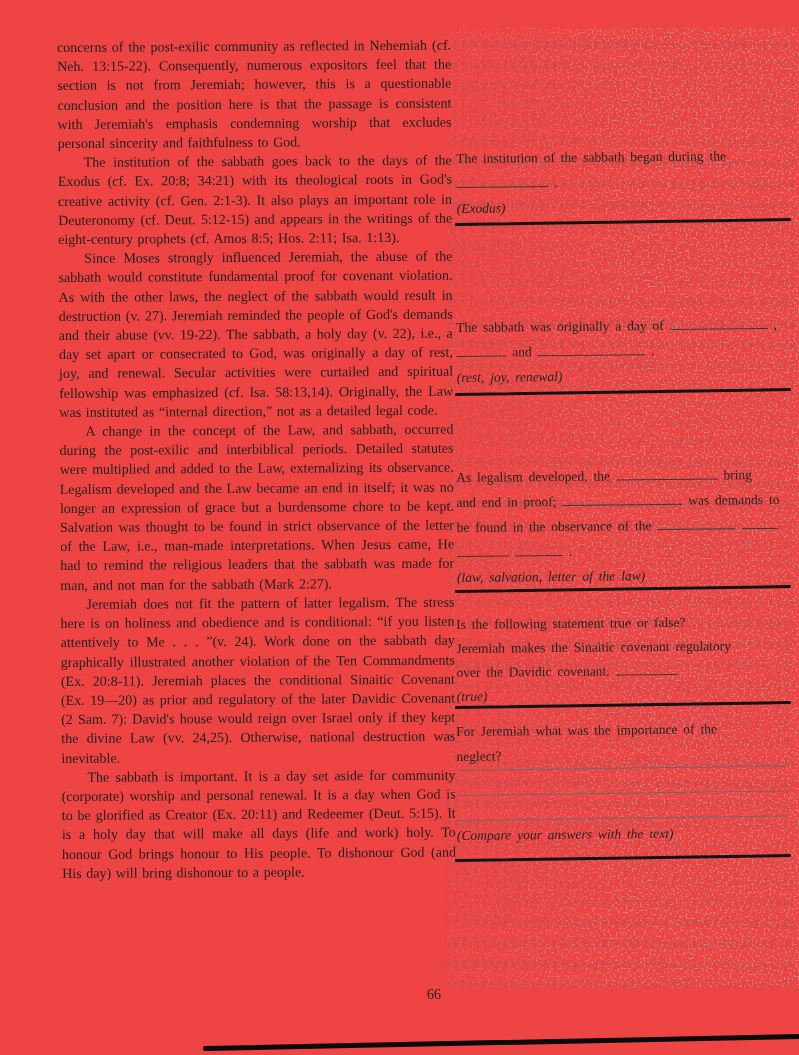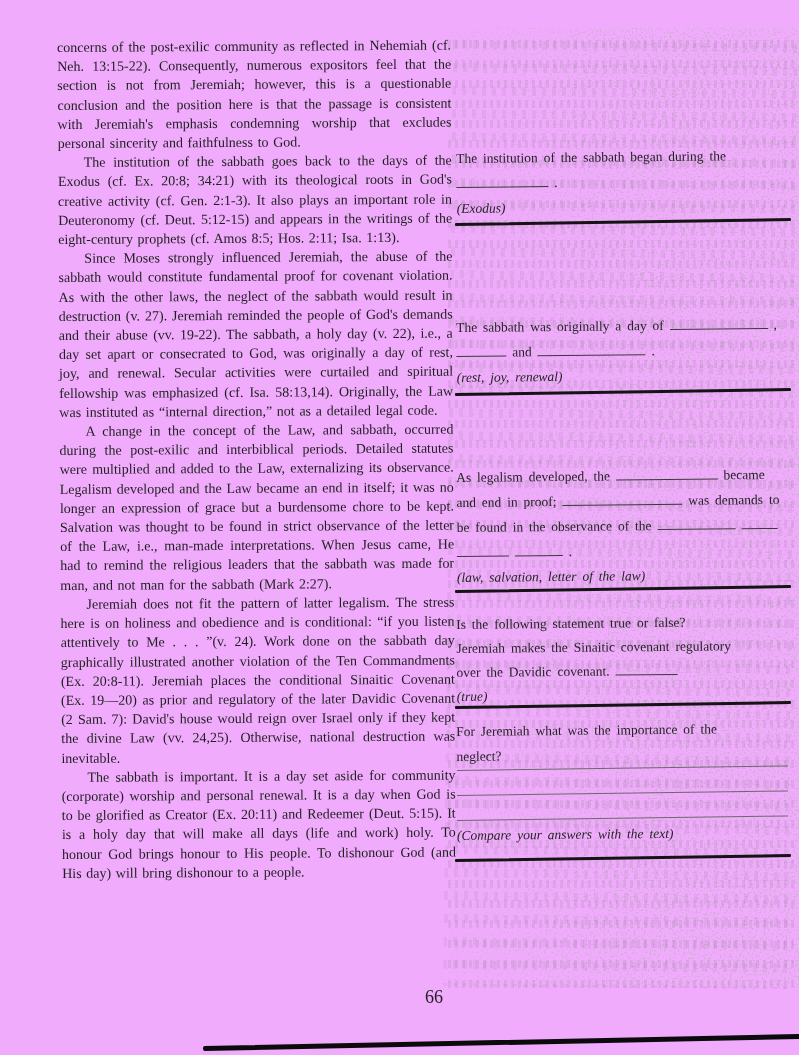--- a/index.html
+++ b/index.html
@@ -1,18 +1,18 @@
 <!DOCTYPE html>
 <html><head>
 <meta charset="utf-8">
 <style>
   html,body { margin:0; padding:0; background:#ffffff; }
   .page {
     position:relative; width:799px; height:1055px; overflow:hidden;
-    background:#f0abfc; font-family:"Liberation Serif", serif; color:#1f1f1f;
+    background:#ef4444; font-family:"Liberation Serif", serif; color:#1f1f1f;
   }
 
   
   .left-col {
     position:absolute; left:57px; top:38px; width:394px;
     transform:rotate(-0.35deg); transform-origin:top left;
     font-size:14px; line-height:19.2px; text-align:justify;
   }
   .para { margin:0; text-indent:26px; word-spacing:1.2px; }
   .para.first { text-indent:0; }
@@ -53,21 +53,21 @@
   }
   .ansline {
     position:absolute; left:457px; width:331px; height:0;
     border-top:1.4px solid #6a6a6a;
     transform:rotate(-0.8deg); transform-origin:left center;
   }
   .note { position:absolute; left:457px; font-style:italic; font-size:13.5px;
     transform:rotate(-0.55deg); transform-origin:left top; word-spacing:2.5px; }
 
   
-  .page-number { position:absolute; left:412px; top:987px; width:44px; text-align:center; font-size:18px; }
+  .page-number { position:absolute; left:412px; top:987px; width:44px; text-align:center; font-size:14px; }
   .scan-bar {
     position:absolute; left:203px; top:1046px; width:640px; height:5px; background:#0b0b0b;
     transform:rotate(-1.15deg); transform-origin:left center; border-radius:2px;
   }
 </style>
 </head>
 <body>
 
 <div class="page">
 
@@ -100,21 +100,21 @@
     <div class="divider" style="top:223px"></div>
 
     <section class="ex" style="top:315px">
       <div class="qline"><span>The sabbath was originally a day of</span> <span class="blank" style="width:98px"></span> <span>,</span></div>
       <div class="qline"><span class="blank" style="width:50px"></span> <span>and</span> <span class="blank" style="width:108px"></span> <span>.</span></div>
       <div class="answer">(rest, joy, renewal)</div>
     </section>
     <div class="divider" style="top:393px"></div>
 
     <section class="ex" style="top:465px">
-      <div class="qline"><span>As legalism developed, the</span> <span class="blank" style="width:102px"></span> <span>became</span></div>
+      <div class="qline"><span>As legalism developed, the</span> <span class="blank" style="width:102px"></span> <span>bring</span></div>
       <div class="qline"><span>and end in proof;</span> <span class="blank" style="width:120px"></span> <span>was demands to</span></div>
       <div class="qline"><span>be found in the observance of the</span> <span class="blank" style="width:78px"></span> <span class="blank" style="width:36px"></span></div>
       <div class="qline"><span class="blank" style="width:52px"></span> <span class="blank" style="width:48px"></span> <span>.</span></div>
       <div class="answer">(law, salvation, letter of the law)</div>
     </section>
     <div class="divider" style="top:590px"></div>
 
     <section class="ex" style="top:613px; line-height:24px">
       <div class="qline"><span>Is the following statement true or false?</span></div>
       <div class="qline"><span>Jeremiah makes the Sinaitic covenant regulatory</span></div>

